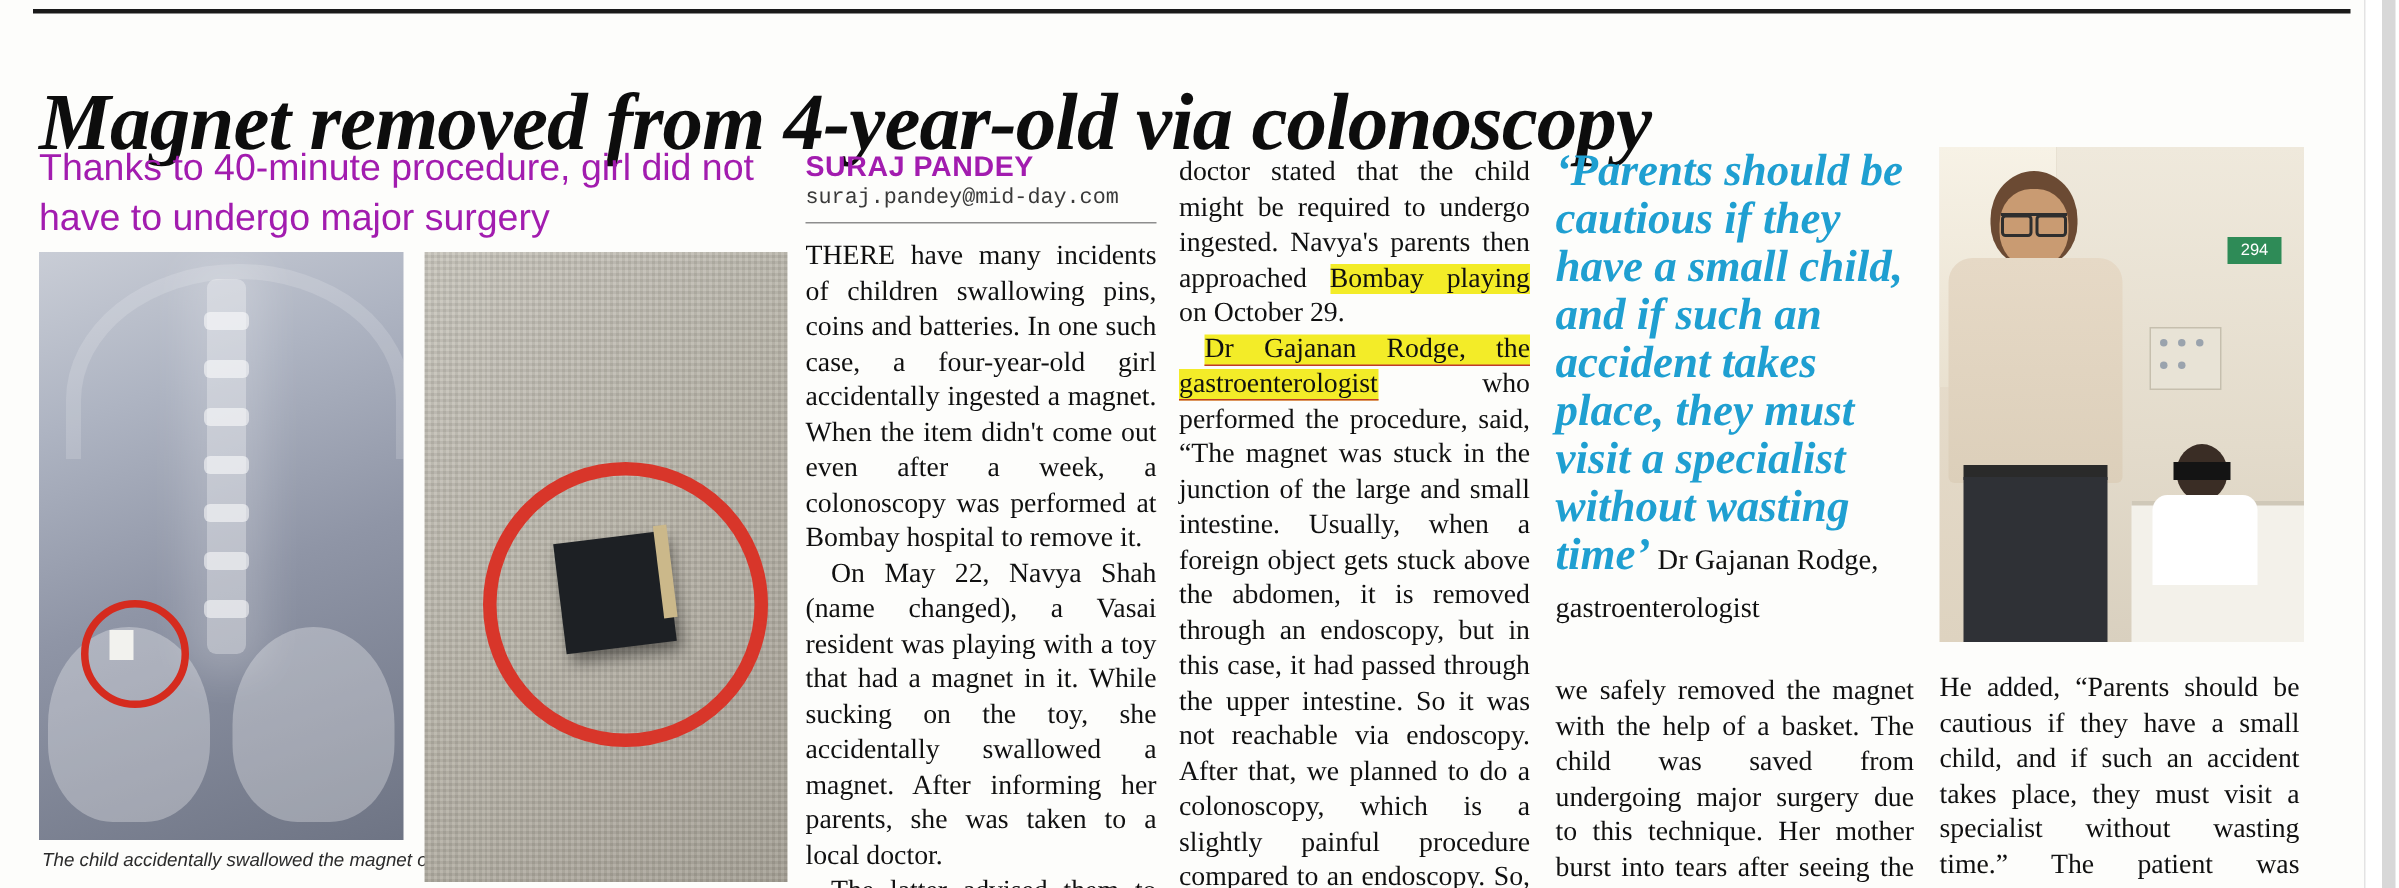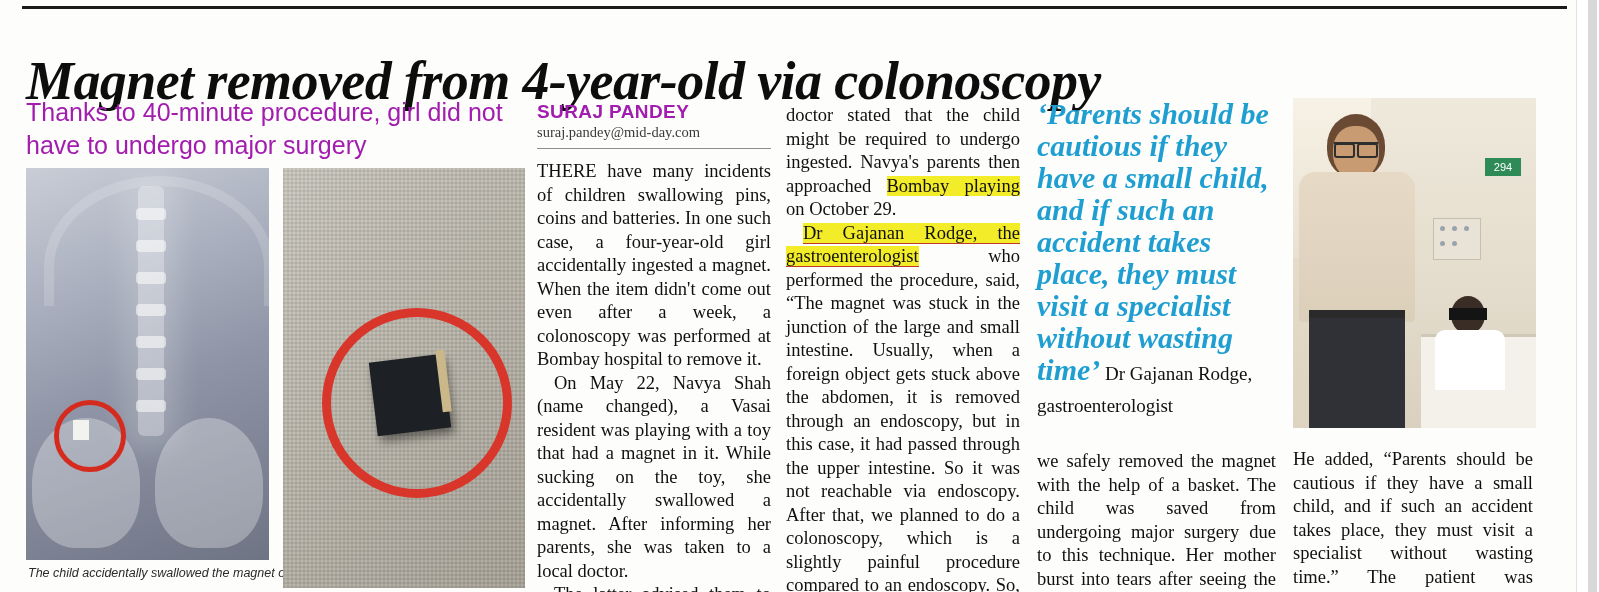--- a/index.html
+++ b/index.html
@@ -212,21 +212,21 @@
     font-family: "Liberation Sans", sans-serif;
     font-weight: 700;
     font-size: 19px;
     letter-spacing: 0.4px;
     color: #a21caf;
   }
   .byline-mail {
     position: absolute;
     left: 537px;
     top: 124px;
-    font-family: Liberation Serif, serif;
+    font-family: Liberation Mono, monospace;
     font-size: 14.5px;
     color: #3a3a3a;
     text-align: center;
   }
   .byline-rule {
     position: absolute;
     left: 537px;
     top: 148px;
     width: 234px;
     height: 1px;

